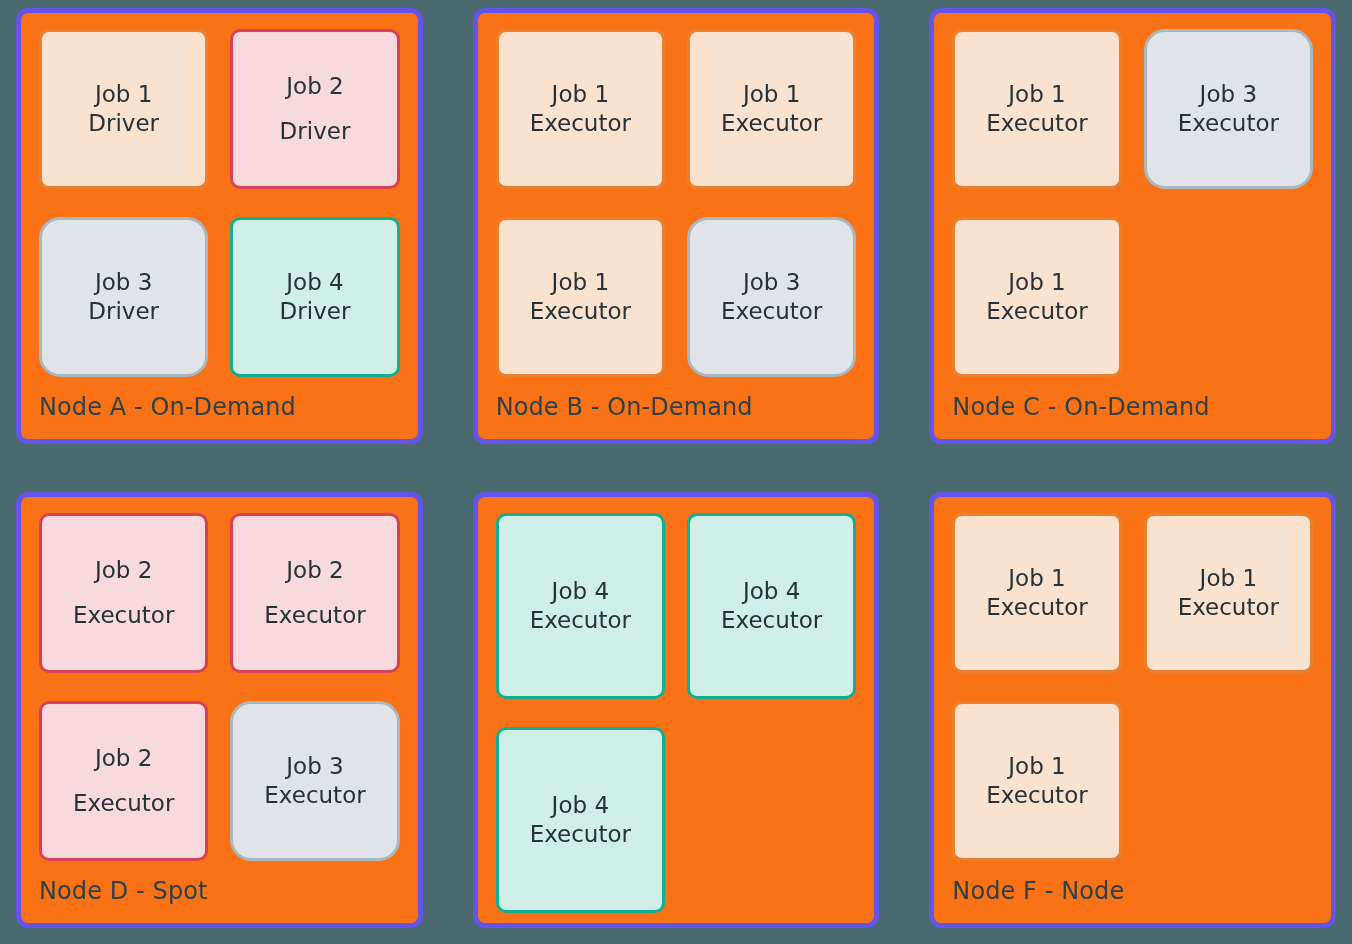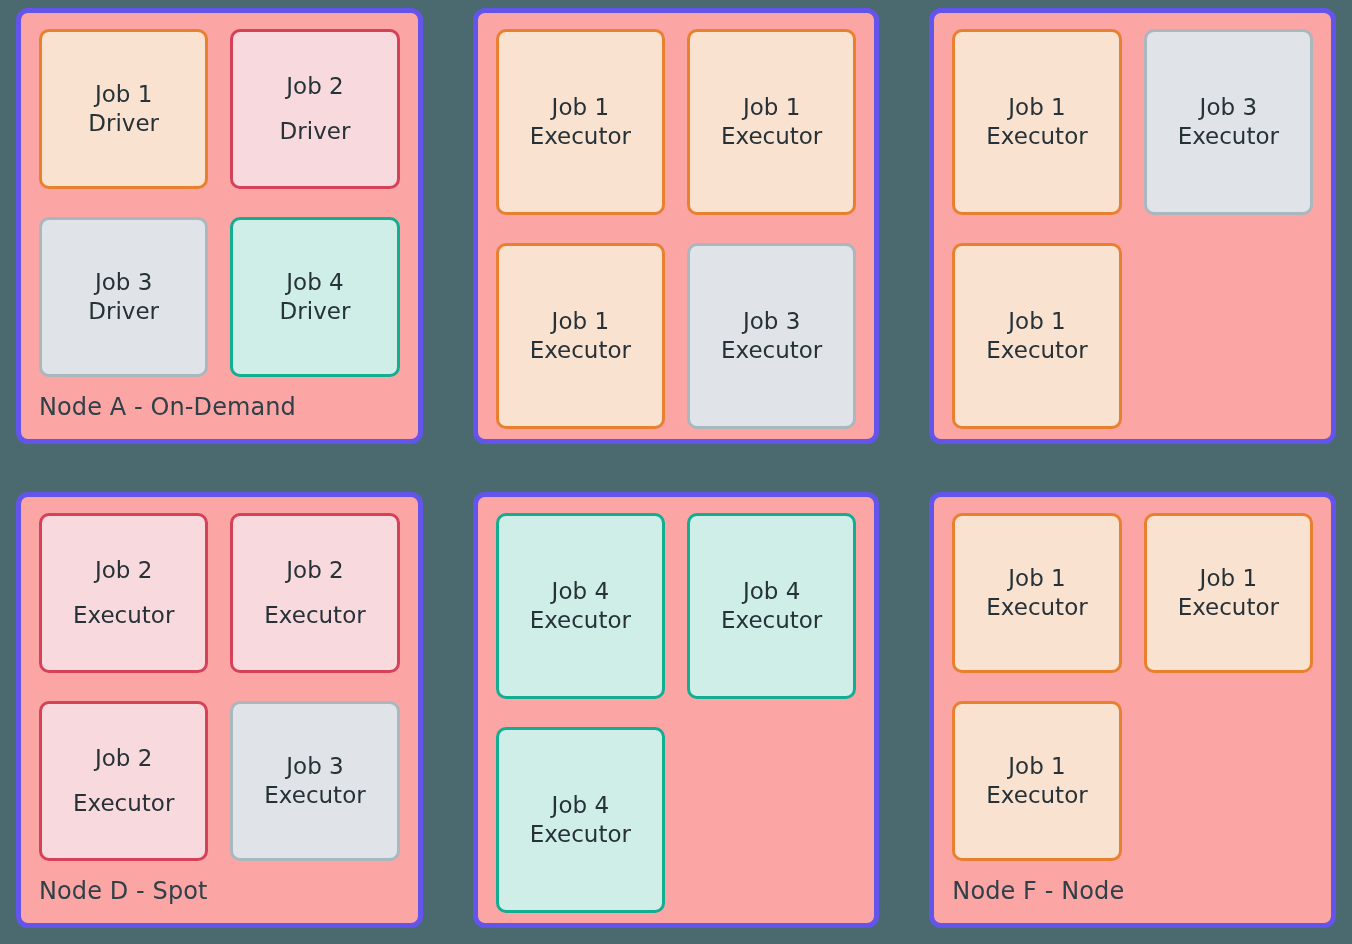--- a/index.html
+++ b/index.html
@@ -24,21 +24,21 @@
     grid-template-rows: repeat(2, 1fr);
     column-gap: 50px;
     row-gap: 48px;
     padding: 8px 16px 16px 16px;
   }
 
   .node {
     box-sizing: border-box;
     border: 5px solid #6355ec;
     border-radius: 12px;
-    background: #fca5a5;
+    background: #f97316;
     display: flex;
     flex-direction: column;
     padding: 16px 18px 10px 18px;
   }
 
   .slots {
     flex: 1 1 auto;
     display: grid;
     grid-template-columns: 1fr 1fr;
     grid-template-rows: 1fr 1fr;
@@ -61,21 +61,21 @@
     color: #263238;
     text-align: center;
     min-height: 0;
   }
 
   .card .ln { display: block; }
 
   
   .card.orange { border-color: #e8802f; background: #fae2d0; }
   .card.red    { border-color: #d6415a; background: #f8dade; gap: 16px; }
-  .card.gray   { border-color: #a9b7bf; background: #e0e4e8; }
+  .card.gray   { border-color: #a9b7bf; background: #e0e4e8; border-radius: 21px; }
   .card.teal   { border-color: #13ad92; background: #cfeee8; }
 
   .node-label {
     flex: 0 0 auto;
     font-size: 24px;
     color: #2f4048;
     padding: 16px 0 8px 0;
     letter-spacing: 0.1px;
   }
 </style>
@@ -116,37 +116,39 @@
         </div>
         <div class="card orange">
           <span class="ln">Job 1</span>
           <span class="ln">Executor</span>
         </div>
         <div class="card gray">
           <span class="ln">Job 3</span>
           <span class="ln">Executor</span>
         </div>
       </div>
+      <div class="node-label">Node B - On-Demand</div>
     </div>
     <div class="node">
       <div class="slots">
         <div class="card orange">
           <span class="ln">Job 1</span>
           <span class="ln">Executor</span>
         </div>
         <div class="card gray">
           <span class="ln">Job 3</span>
           <span class="ln">Executor</span>
         </div>
         <div class="card orange">
           <span class="ln">Job 1</span>
           <span class="ln">Executor</span>
         </div>
         <div></div>
       </div>
+      <div class="node-label">Node C - On-Demand</div>
     </div>
     <div class="node">
       <div class="slots">
         <div class="card red">
           <span class="ln">Job 2</span>
           <span class="ln">Executor</span>
         </div>
         <div class="card red">
           <span class="ln">Job 2</span>
           <span class="ln">Executor</span>

